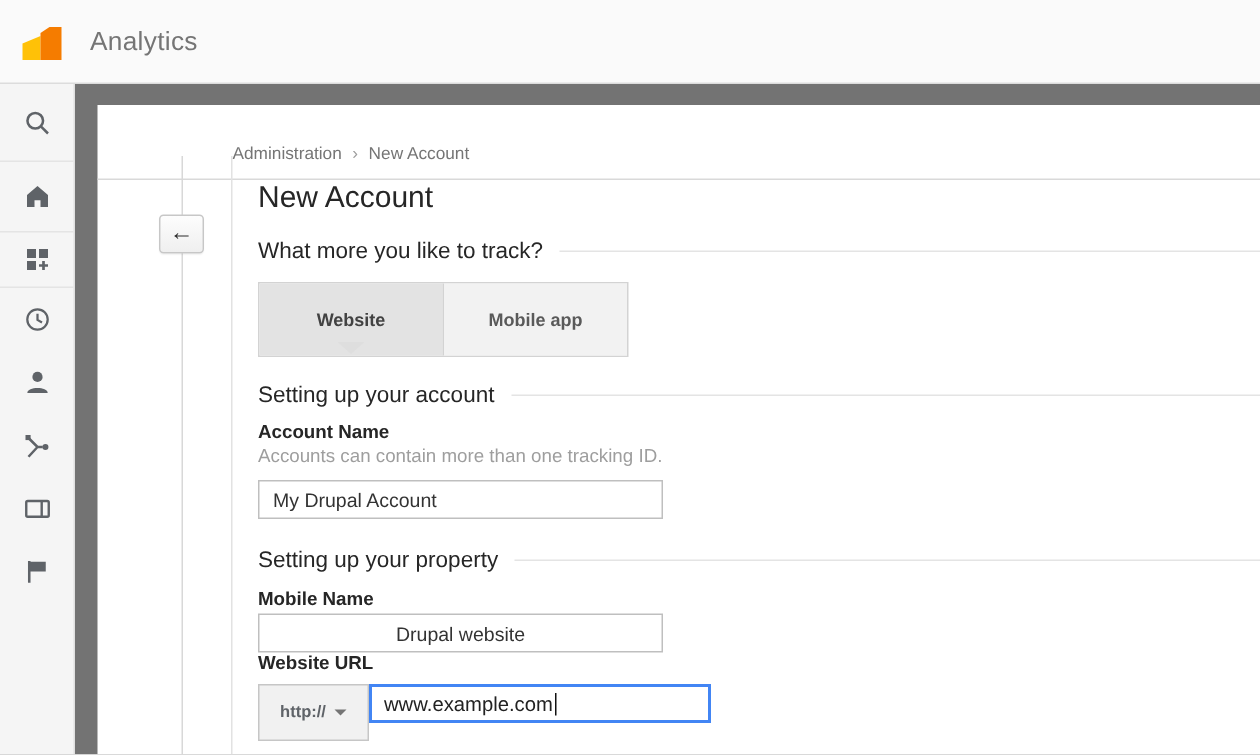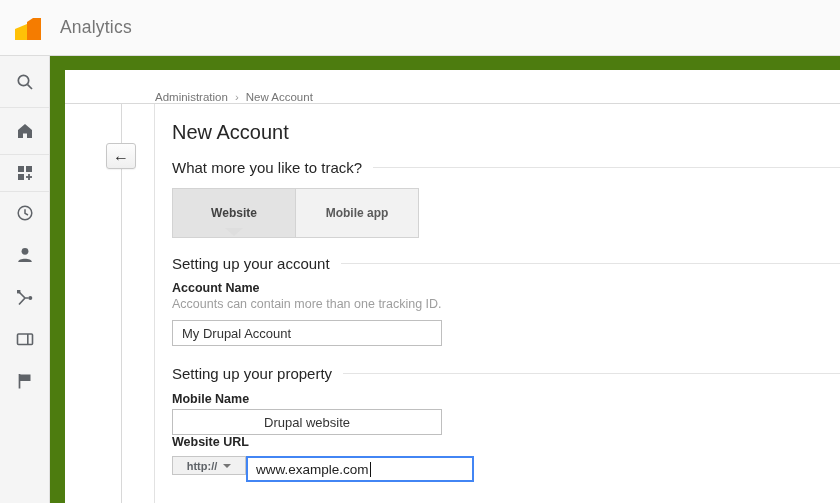--- a/index.html
+++ b/index.html
@@ -1,35 +1,35 @@
 <!DOCTYPE html>
 <html><head>
 <meta charset="utf-8">
 <style>
   html,body{margin:0;padding:0;}
   body{font-family:"Liberation Sans","DejaVu Sans",sans-serif;background:#e9e9e9;}
-  .screen{position:relative;width:840px;height:503px;overflow:hidden;background:#4d7c0f;}
+  .screen{position:relative;width:840px;height:503px;overflow:hidden;background:#737373;}
 
   
   .header{position:absolute;top:0;left:0;width:840px;height:56px;background:#fafafa;
           border-bottom:1px solid #dcdcdc;box-sizing:border-box;display:flex;align-items:center;z-index:5;}
   .logo{margin-left:13px;width:30px;height:24px;display:block;}
   .app-title{margin-left:17px;font-size:17.5px;color:#757575;letter-spacing:.2px;}
 
   
   .sidebar{position:absolute;top:56px;left:0;width:50px;bottom:0;background:#f5f5f5;
            border-right:1px solid #e0e0e0;box-sizing:border-box;}
   .side-cell{display:flex;align-items:center;justify-content:center;cursor:pointer;}
   .side-cell.sep{border-bottom:1px solid #e4e4e4;}
   .c1{height:51px;} .c2{height:46px;} .c3{height:36px;} .cg{height:42px;}
 
   
   .card{position:absolute;left:65px;top:70px;right:0;bottom:0;background:#fff;}
   .breadcrumb{height:34px;border-bottom:1px solid #d9d9d9;box-sizing:border-box;
-              display:flex;align-items:flex-end;padding-left:90px;font-size:11.5px;color:#757575;}
+              display:flex;align-items:center;padding-left:90px;font-size:11.5px;color:#757575;margin-top:16px;}
   .breadcrumb .bc-link{cursor:pointer;}
   .breadcrumb .bc-sep{margin:0 7px;color:#9e9e9e;}
   .card-body{position:absolute;top:34px;left:0;right:0;bottom:0;display:flex;}
 
   
   .rail{width:90px;flex:none;position:relative;border-right:1px solid #e2e2e2;box-sizing:border-box;}
   .timeline{position:absolute;left:56px;top:0;bottom:0;width:1px;background:#d8d8d8;}
   .back-btn{position:absolute;left:41px;top:39px;width:30px;height:26px;border:1px solid #c7c7c7;
             border-radius:3px;background:linear-gradient(#fdfdfd,#efefef);display:flex;align-items:center;
             justify-content:center;font-size:16px;font-weight:bold;color:#2d2d2d;box-sizing:border-box;
@@ -60,21 +60,21 @@
   .field-label{font-size:12.5px;font-weight:bold;color:#262626;line-height:14px;}
   .lab-account{margin-top:9px;} .lab-website{margin-top:10px;} .lab-url{}
   .helper{margin-top:2px;font-size:12.5px;color:#9e9e9e;line-height:14px;}
   .text-input{display:block;margin-top:9px;width:270px;height:26px;border:1px solid #bfbfbf;
               box-sizing:border-box;padding:0 9px;font-size:13px;color:#333;background:#fff;
               font-family:"Liberation Sans","DejaVu Sans",sans-serif;outline:none;}
   .text-input.mt3{margin-top:3px;text-align:center;}
 
   
   .url-row{margin-top:7px;display:flex;align-items:stretch;}
-  .proto-select{width:74px;height:19px;background:#f1f1f1;border:1px solid #c6c6c6;box-sizing:border-box;
+  .proto-select{width:74px;height:38px;background:#f1f1f1;border:1px solid #c6c6c6;box-sizing:border-box;
                 display:flex;align-items:center;justify-content:center;gap:6px;cursor:pointer;}
   .proto-select .pt{font-size:11px;font-weight:bold;color:#5f6368;}
   .proto-caret{width:0;height:0;border-left:4px solid transparent;border-right:4px solid transparent;
                border-top:4px solid #757575;}
   .url-input{width:228px;height:26px;border:2px solid #4285f4;box-sizing:border-box;background:#fff;
              display:flex;align-items:center;padding:0 8px;font-size:13.5px;color:#222;}
   .text-cursor{display:inline-block;width:1px;height:15px;background:#111;margin-left:1px;}
 </style>
 </head>
 <body>

